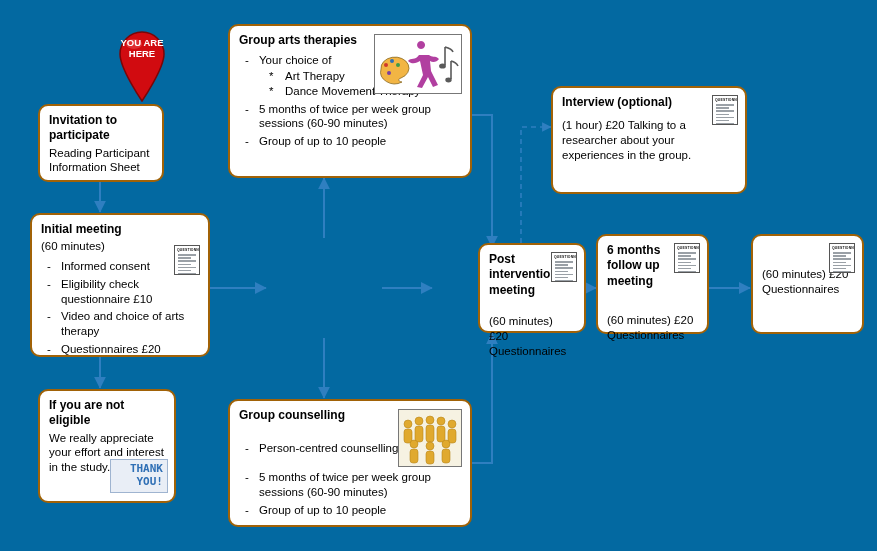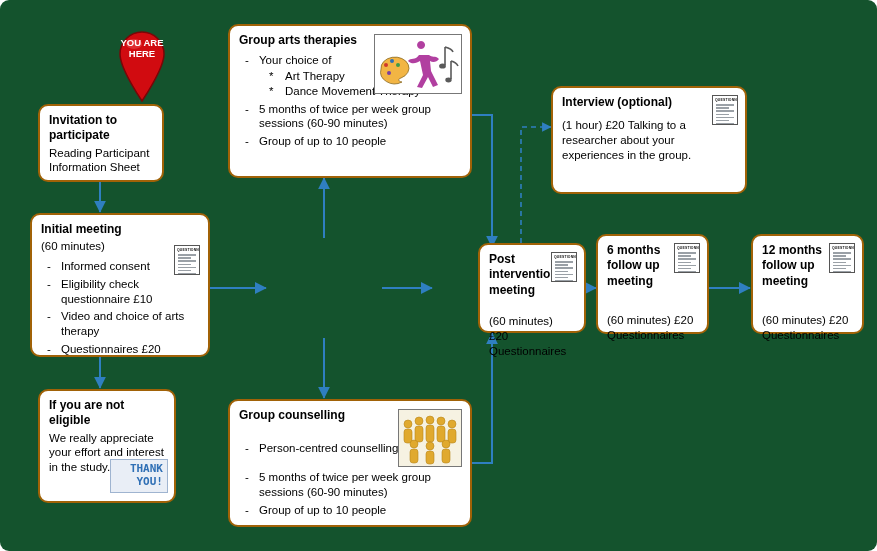--- a/index.html
+++ b/index.html
@@ -7,23 +7,22 @@
     padding: 0;
     background: #ffffff;
   }
   body {
     font-family: "Liberation Sans", sans-serif;
   }
   #canvas {
     position: relative;
     width: 877px;
     height: 551px;
-    background: #14532d;
+    background: #0369a1;
     overflow: hidden;
-    border-radius: 9px;
   }
   .box {
     position: absolute;
     box-sizing: border-box;
     background: #ffffff;
     border: 2px solid #a16207;
     border-radius: 10px;
     color: #000000;
     font-size: 11.5px;
     line-height: 1.28;
@@ -355,21 +354,20 @@
         <div class="dline s"></div>
       <div class="dline"></div>
         <div class="dline s"></div>
       <div class="dline"></div>
         <div class="dline s"></div>
       <div class="dline"></div>
     </div>
   </div>
 
   <div class="box" style="left:751px; top:234px; width:113px; height:100px;">
-    <span class="title">12 months follow up meeting</span>
     <span class="sub" style="margin-top:24px; display:block;">(60 minutes) £20 Questionnaires</span>
     <div class="docicon" style="right:7px; top:7px;">
       <div class="dtitle">QUESTIONNAIRE</div>
       <div class="dline"></div>
         <div class="dline s"></div>
       <div class="dline"></div>
         <div class="dline s"></div>
       <div class="dline"></div>
         <div class="dline s"></div>
       <div class="dline"></div>

